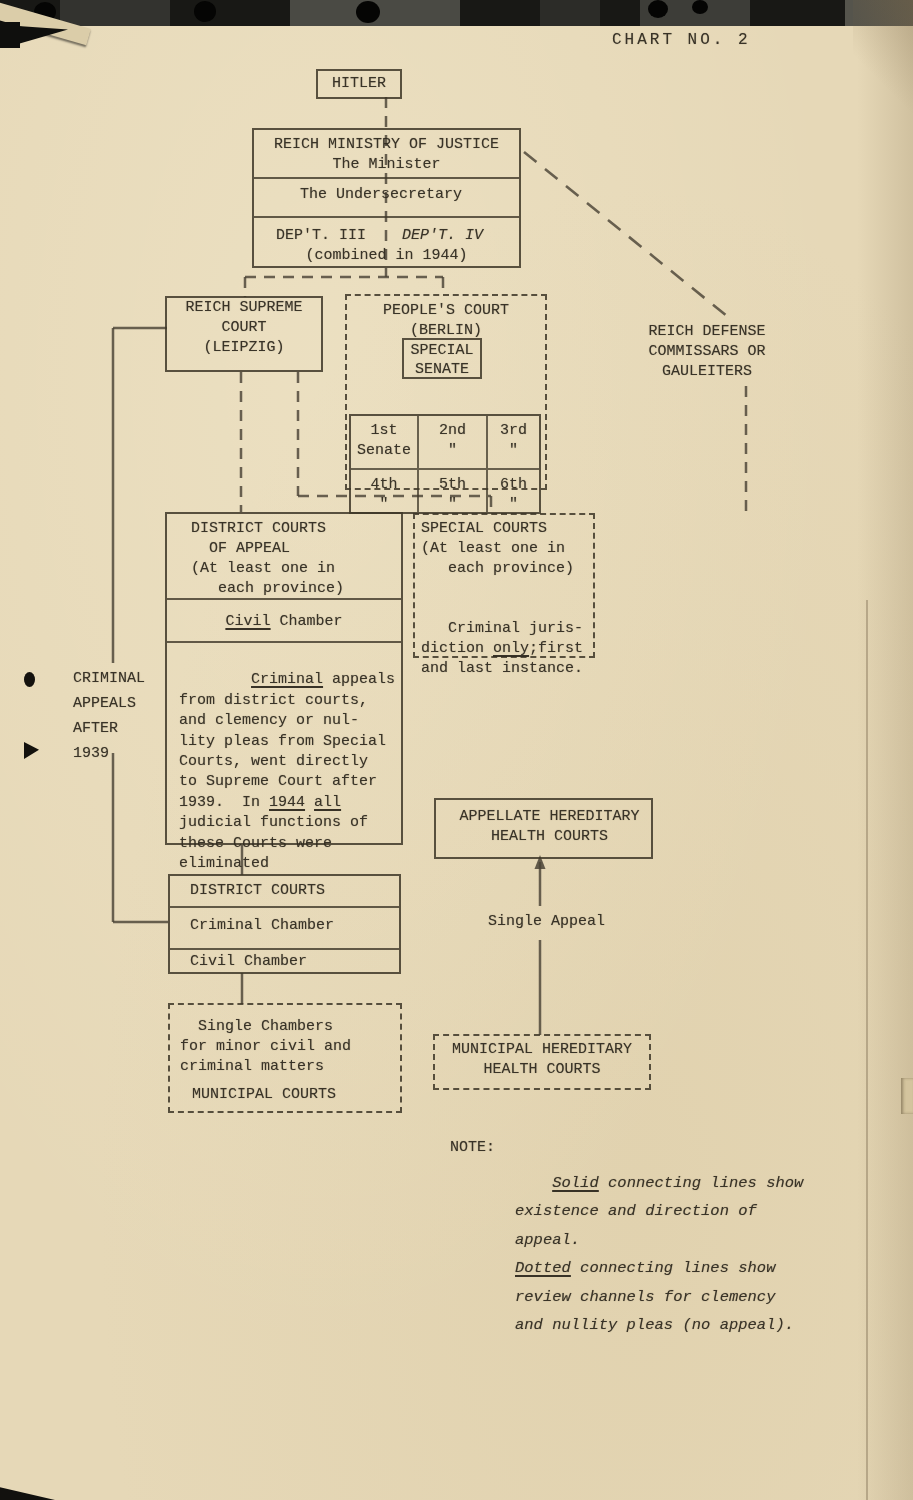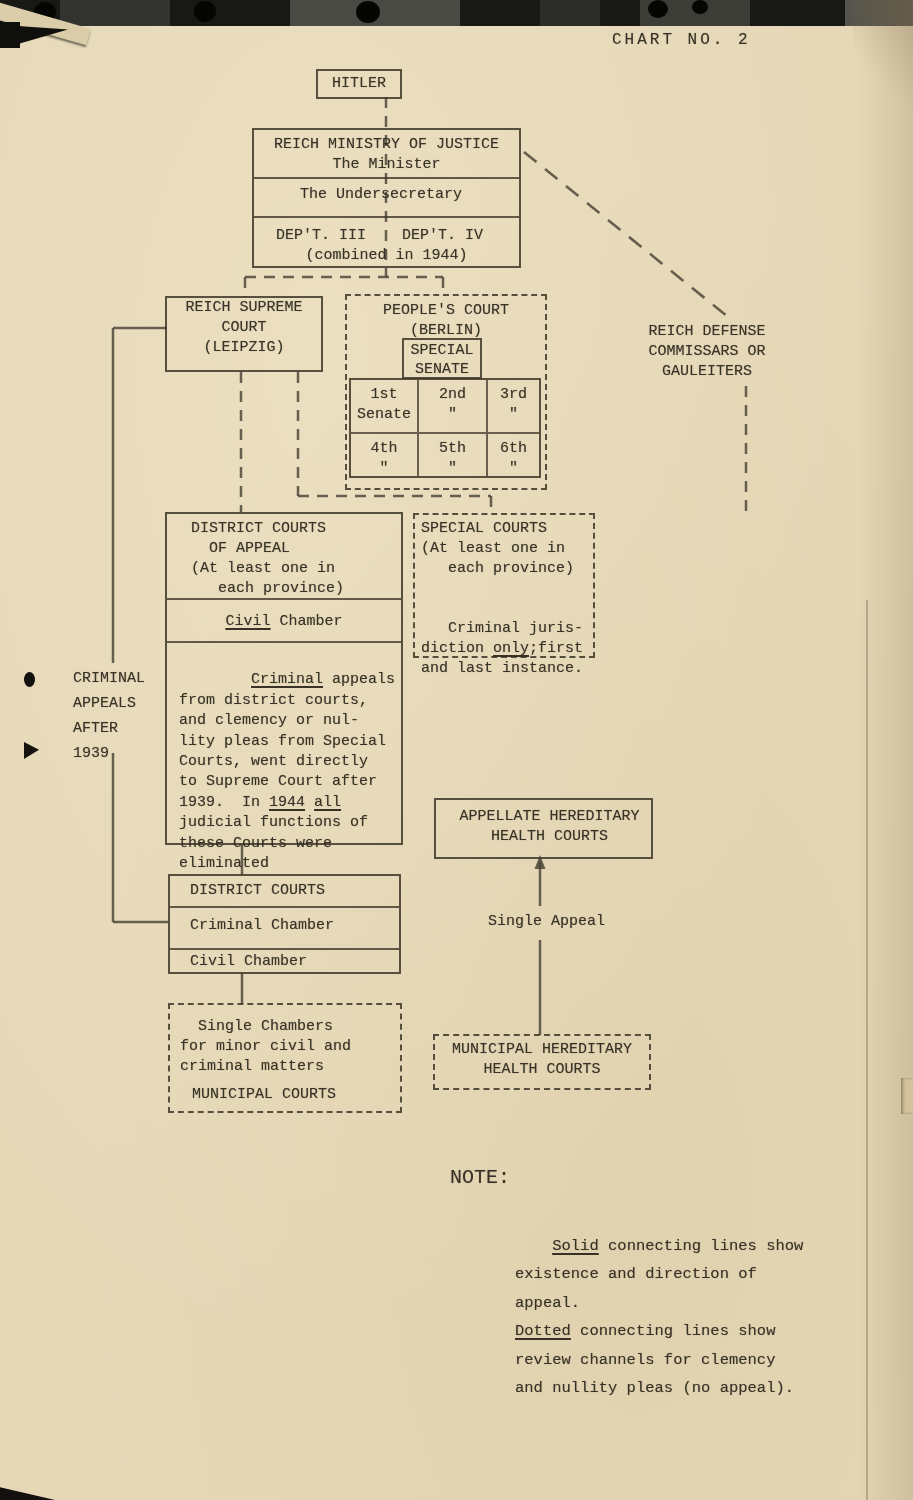--- a/index.html
+++ b/index.html
@@ -31,21 +31,21 @@
   .blk-sq{position:absolute;left:0;top:22px;width:20px;height:26px;background:#0f0f0d;z-index:4;}
   .blk-tri{position:absolute;left:18px;top:26px;width:50px;height:18px;background:#0f0f0d;clip-path:polygon(0 0,100% 20%,0 100%);z-index:4;}
   .mark-dot{position:absolute;left:24px;top:672px;width:11px;height:15px;background:#14120e;border-radius:50%;z-index:3;}
   .mark-tri{position:absolute;left:24px;top:742px;width:15px;height:17px;background:#14120e;clip-path:polygon(0 0,100% 45%,0 100%);z-index:3;}
   .crease-line{position:absolute;left:866px;top:600px;width:2px;height:900px;background:rgba(105,90,62,.35);z-index:3;}
   .edge-shade{position:absolute;right:0;top:0;width:56px;height:1500px;background:linear-gradient(to right,transparent,rgba(130,110,75,.22));z-index:3;}
   .corner-fold{position:absolute;right:0;top:0;width:60px;height:150px;background:linear-gradient(225deg,rgba(120,100,68,.28),transparent 55%);z-index:3;}
   .bottom-wedge{position:absolute;left:0;bottom:0;width:55px;height:16px;background:#12110e;clip-path:polygon(0 100%,0 20%,100% 100%);z-index:3;}
   .notch{position:absolute;right:0;top:1078px;width:12px;height:36px;background:#d4c49e;box-shadow:inset 2px 0 3px rgba(90,75,50,.5);z-index:3;}
   
-  .senate-grid{position:absolute;display:grid;grid-template-columns:68px 69px 51px;grid-template-rows:54px 42px;border:2.2px solid rgba(62,55,40,.85);}
+  .senate-grid{position:absolute;display:grid;grid-template-columns:68px 69px 51px;grid-template-rows:54px 42px;border:2.2px solid rgba(62,55,40,.85);margin-top:36px;}
   .senate-cell{box-sizing:border-box;text-align:center;white-space:pre;padding-top:5px;line-height:20px;}
   .senate-cell.br{border-right:2px solid rgba(62,55,40,.75);}
   .senate-cell.bb{border-bottom:2px solid rgba(62,55,40,.75);}
 </style>
 </head>
 <body>
 
 <div class="page">
 
   <div class="film">
@@ -107,21 +107,21 @@
     <div class="txt center" style="padding-top:3px;">HITLER</div>
   </div>
 
   <div class="box lvl" style="left:252px;top:128px;width:269px;height:140px;">
     <div class="txt center" style="white-space:pre-line;padding-top:5px;">REICH MINISTRY OF JUSTICE
 The Minister</div>
     <div class="row-sep" style="top:47px;"></div>
     <div class="txt center abs" style="left:0;right:11px;top:55px;">The Undersecretary</div>
     <div class="row-sep" style="top:86px;"></div>
     <div class="txt abs" style="left:22px;top:96px;">DEP'T. III</div>
-    <div class="txt abs" style="left:148px;top:96px;">DEP'T. IV</div>
+    <div class="txt abs" style="left:148px;top:96px;font-style:italic;">DEP'T. IV</div>
     <div class="txt center abs" style="left:0;right:0;top:116px;">(combined in 1944)</div>
   </div>
 
   <div class="box lvl" style="left:165px;top:296px;width:158px;height:76px;">
     <div class="txt center" style="white-space:pre-line;">REICH SUPREME
 COURT
 (LEIPZIG)</div>
   </div>
 
   <div class="box dash lvl" style="left:345px;top:294px;width:202px;height:196px;">
@@ -213,22 +213,22 @@
 HEALTH COURTS</div>
   </div>
 
   <div class="abs txt lvl" style="left:488px;top:912px;">Single Appeal</div>
 
   <div class="box dash lvl" style="left:433px;top:1034px;width:218px;height:56px;">
     <div class="txt center" style="white-space:pre-line;padding-top:4px;">MUNICIPAL HEREDITARY
 HEALTH COURTS</div>
   </div>
 
-  <div class="abs txt lvl" style="left:450px;top:1168px;font-size:20px;">NOTE:</div>
-  <div class="abs txt pre lvl" style="left:515px;top:1203px;font-size:15.5px;line-height:28.5px;">
+  <div class="abs txt lvl" style="left:450px;top:1138px;font-size:15px;">NOTE:</div>
+  <div class="abs txt pre lvl" style="left:515px;top:1140px;font-size:15.5px;line-height:28.5px;font-style:italic;">
     <span class="u">Solid</span><span> connecting lines show
 existence and direction of
 appeal.
 </span><span class="u">Dotted</span><span> connecting lines show
 review channels for clemency
 and nullity pleas (no appeal).</span>
   </div>
 
 </div>
 

